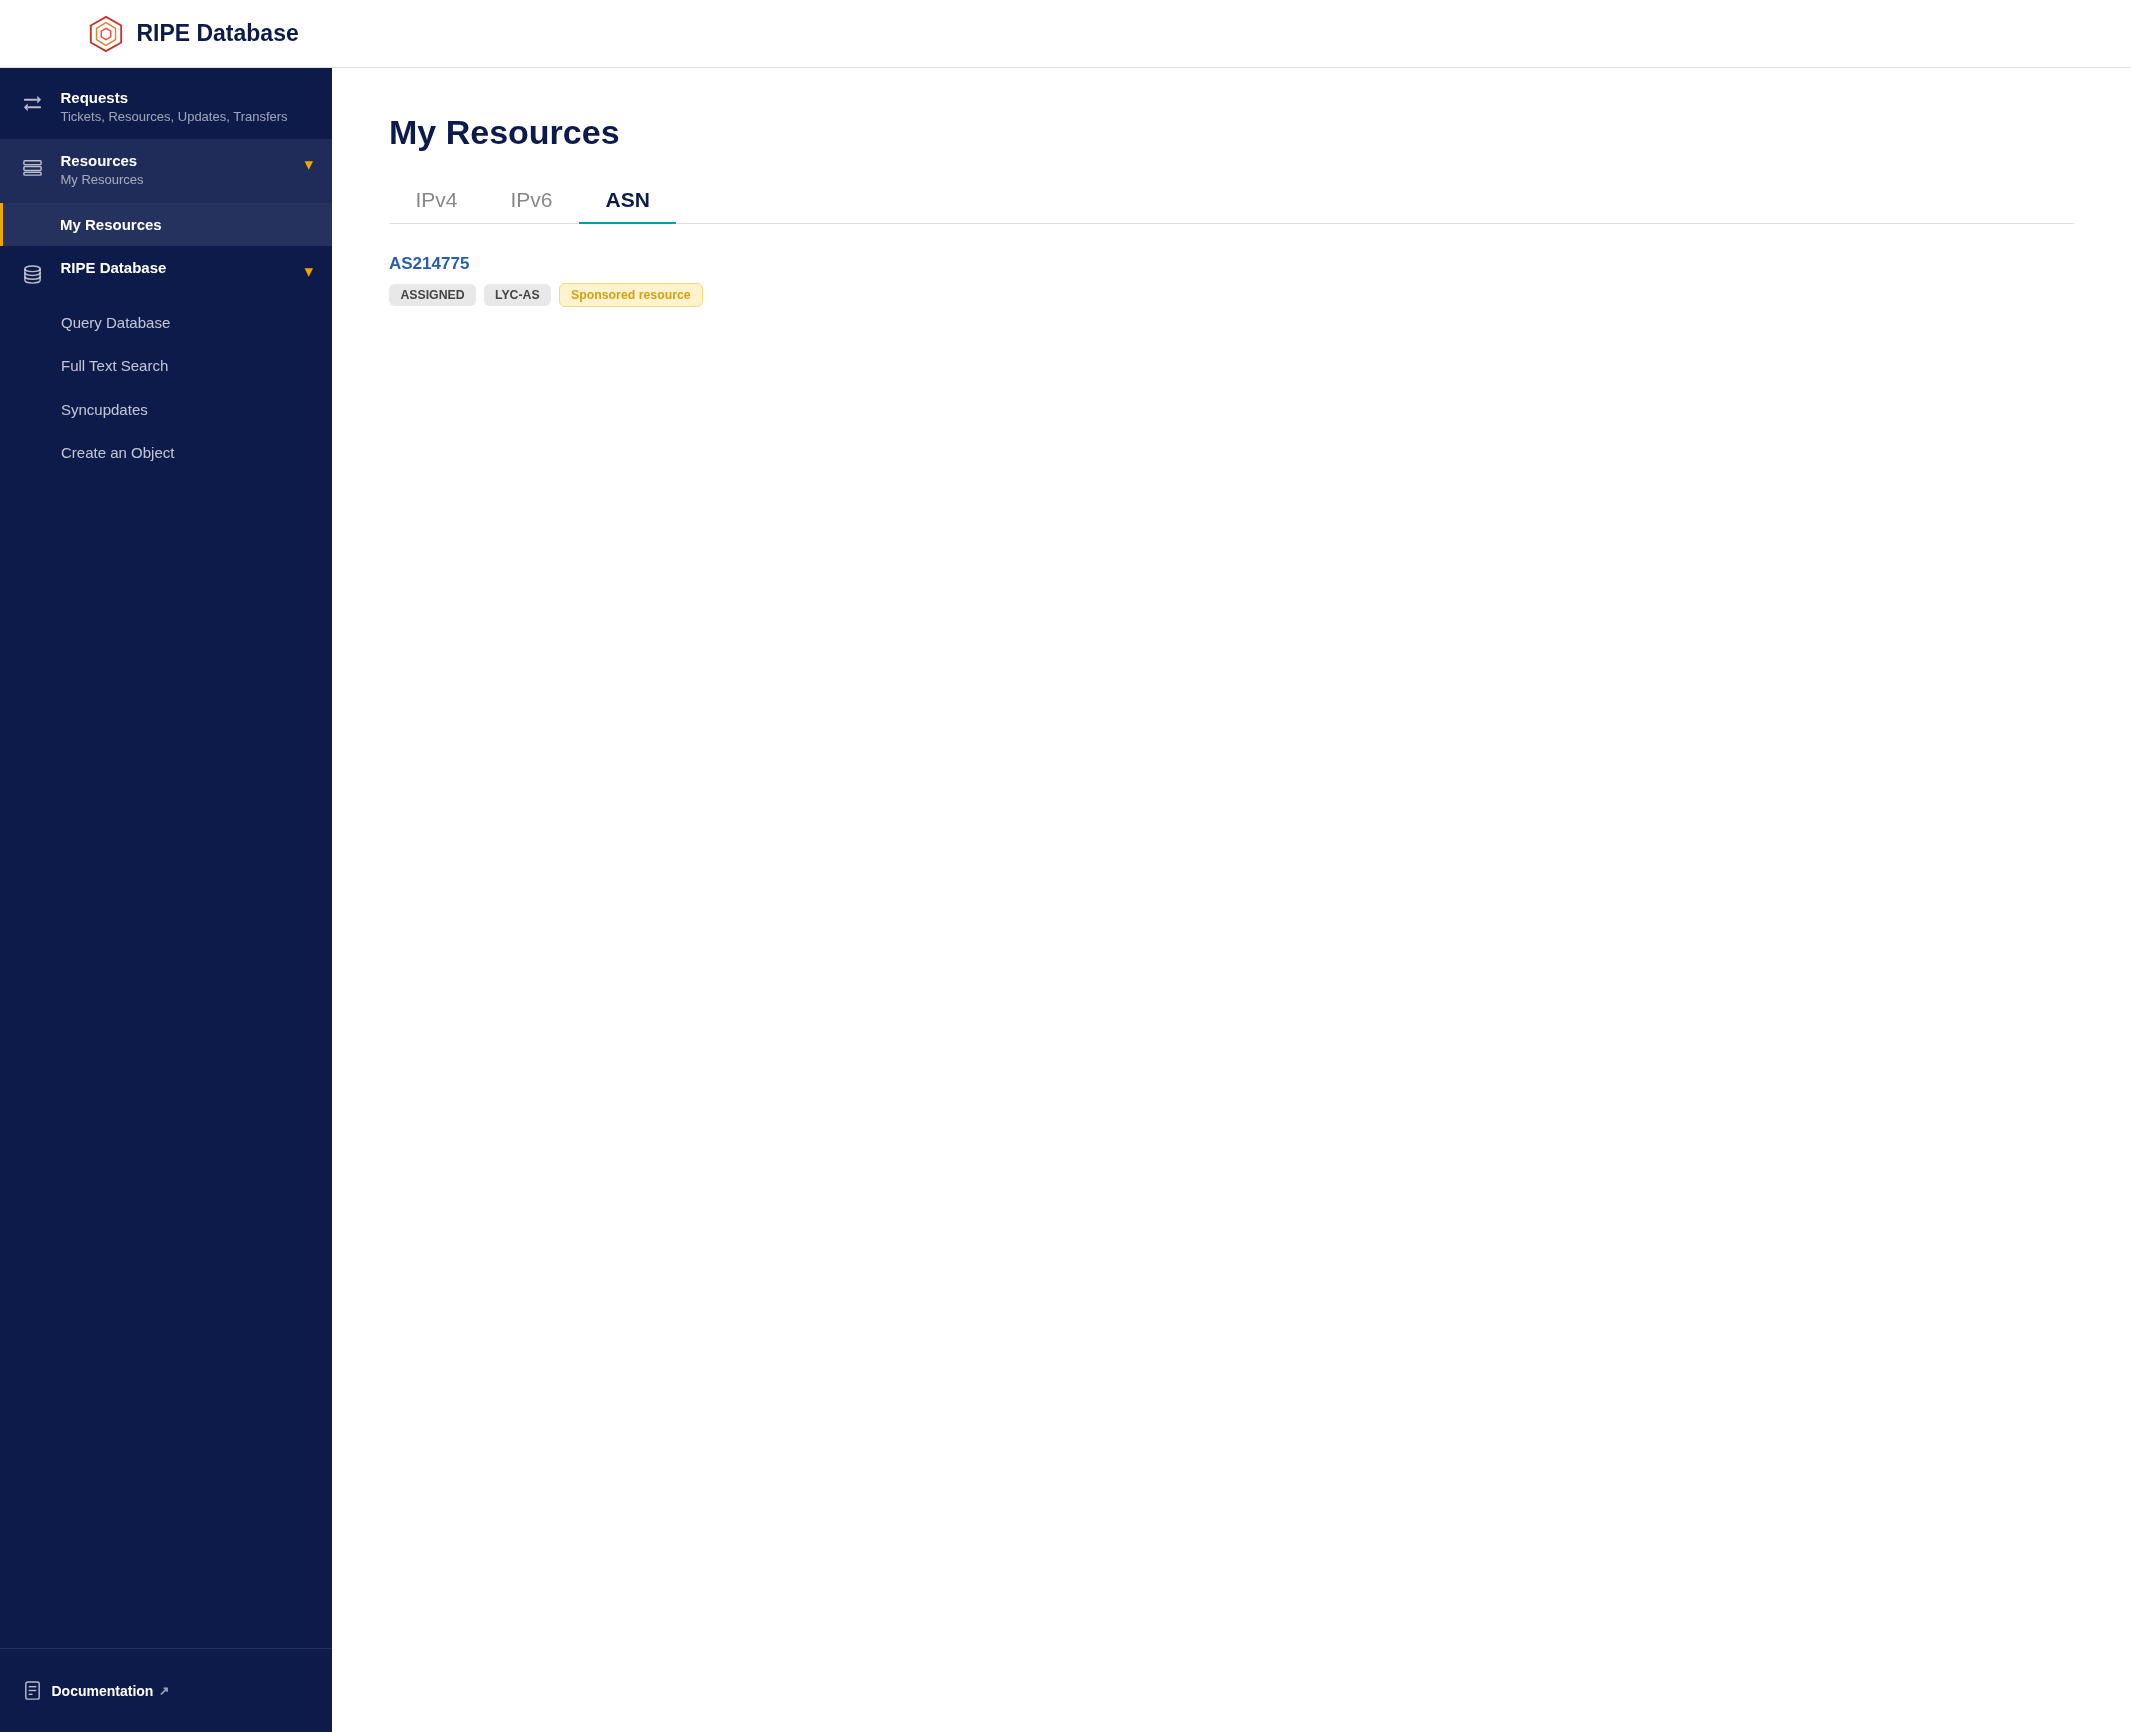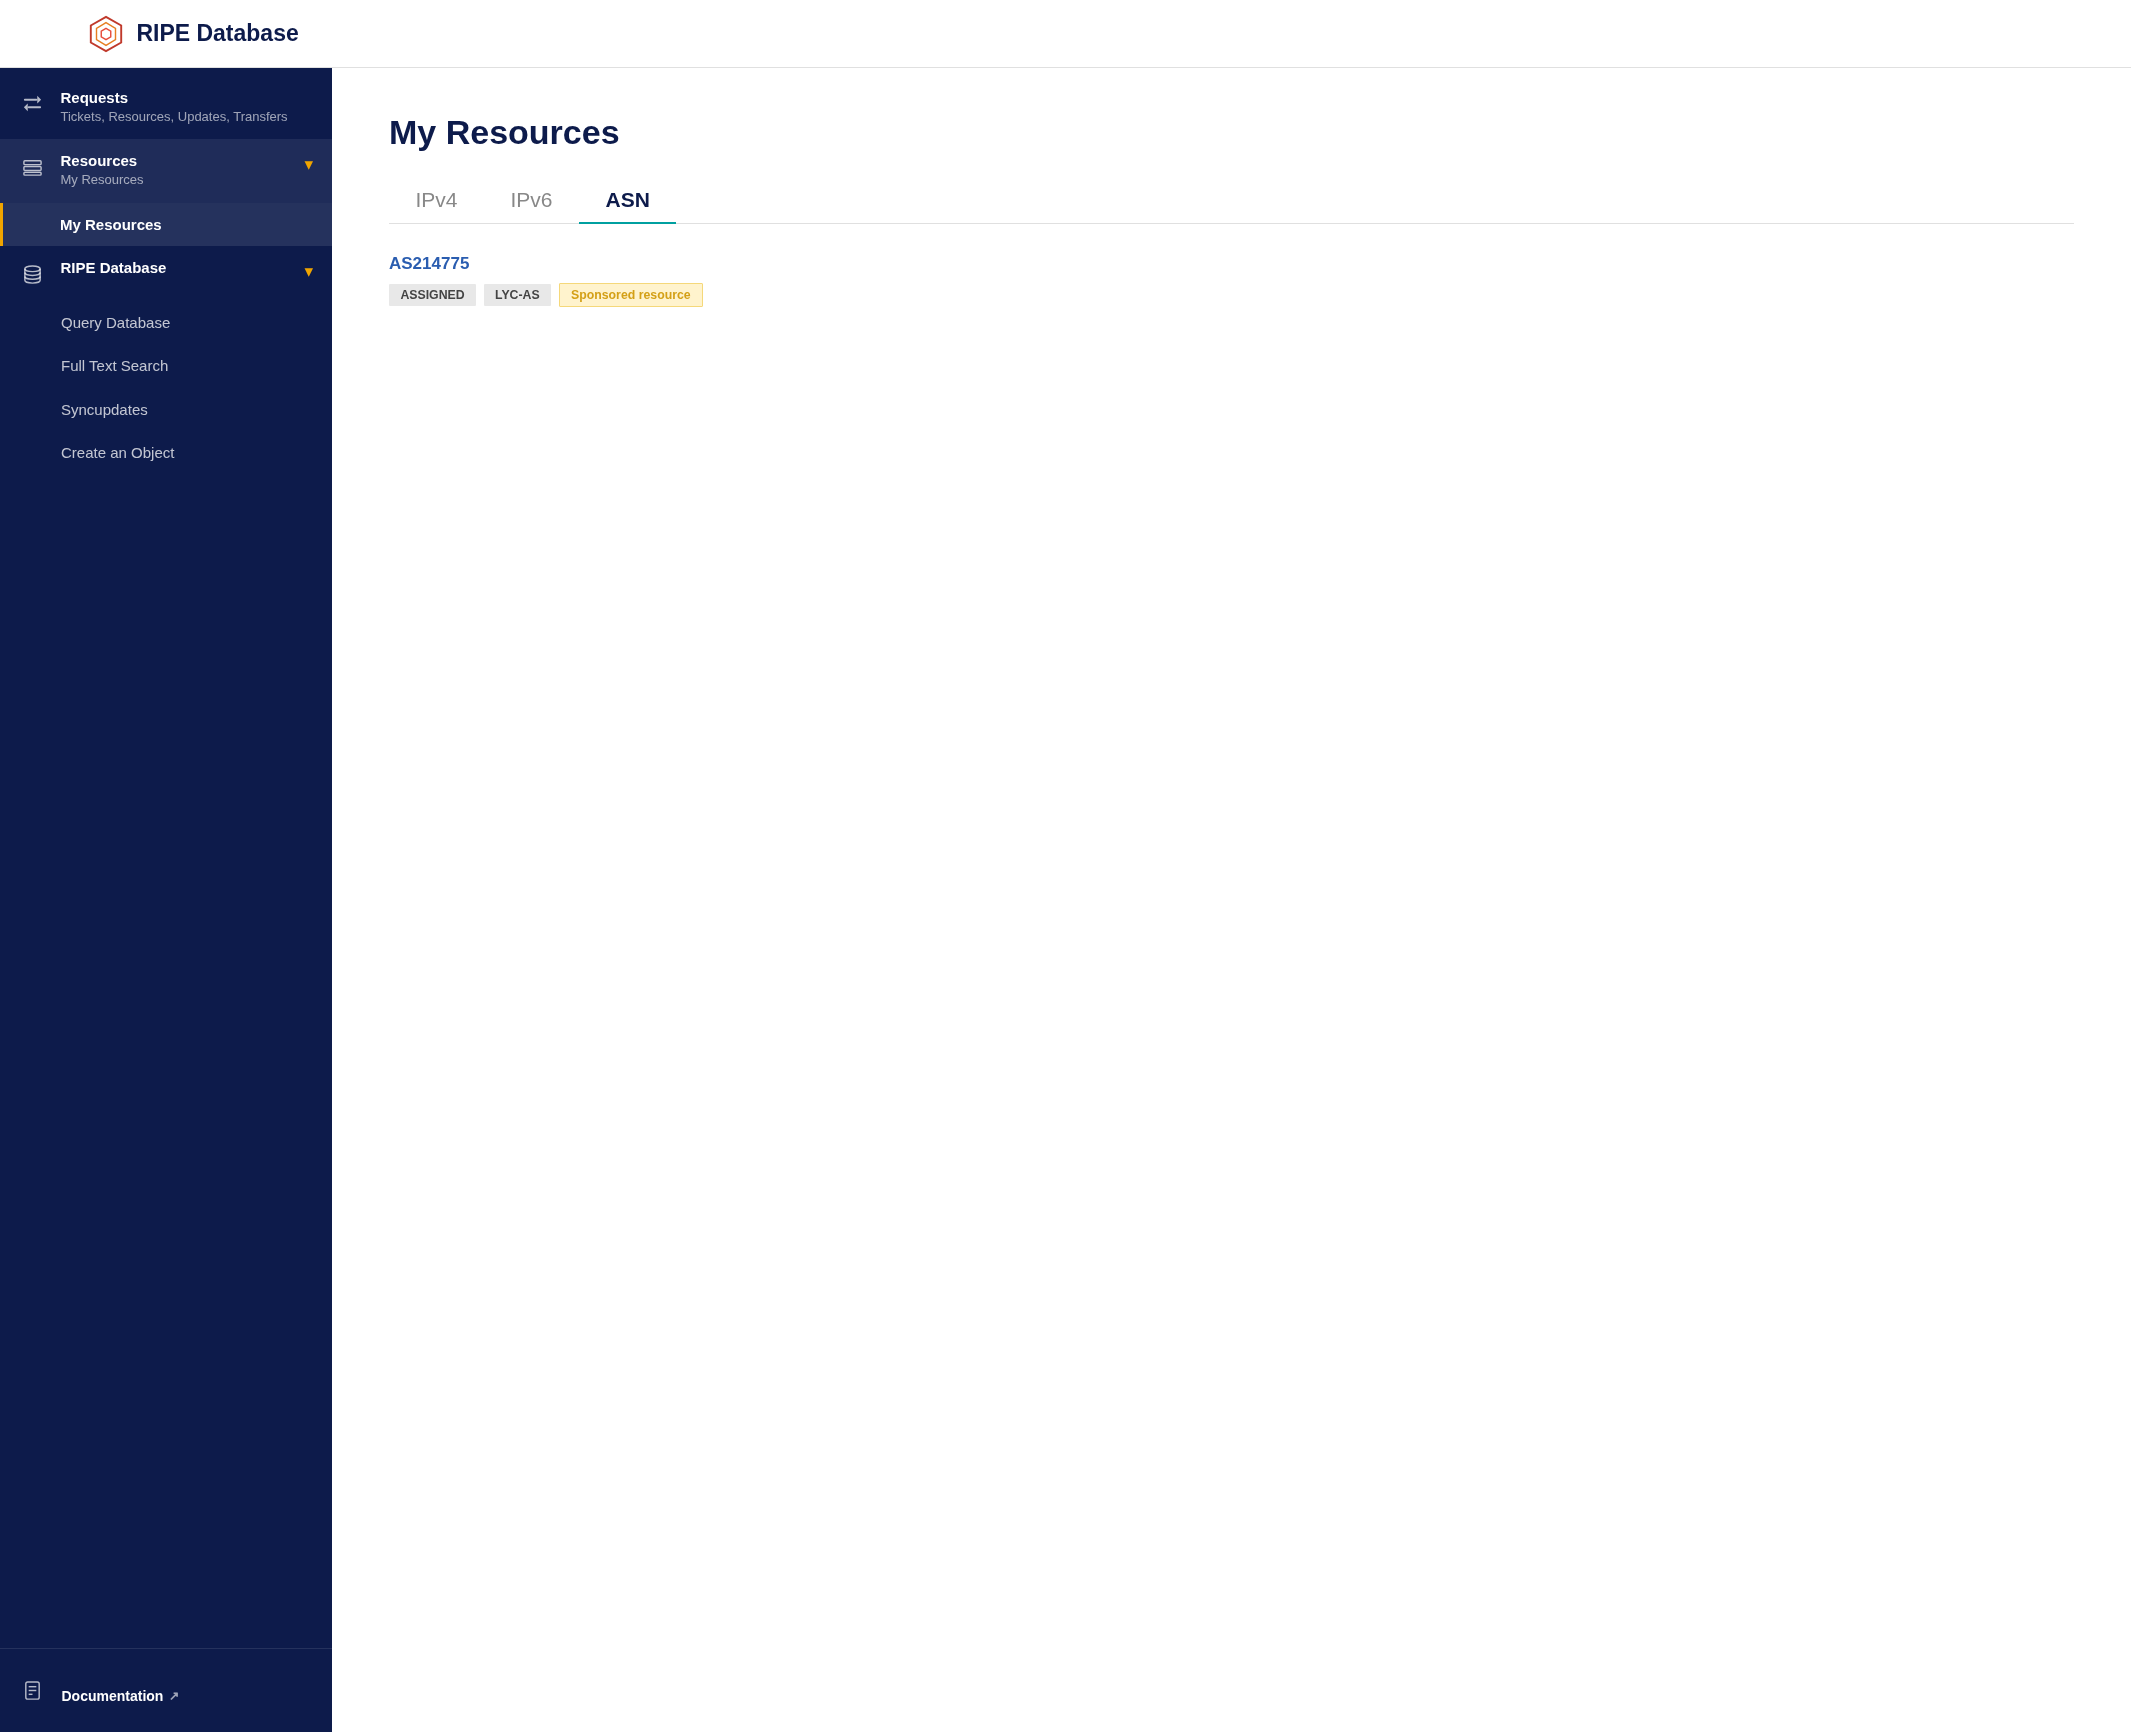--- a/index.html
+++ b/index.html
@@ -129,22 +129,22 @@
       padding-left: 57px;
     }
 
     
     .sidebar-bottom {
       padding: 15px 0;
       border-top: 0.9px solid rgba(255,255,255,0.1);
     }
     .sidebar-bottom-item {
       display: flex;
-      align-items: flex-end;
-      gap: 16px;
+      align-items: center;
+      gap: 6px;
       padding: 13.2px 19px;
       cursor: pointer;
       color: white;
     }
     .sidebar-bottom-icon {
       width: 26.5px;
       height: 26.5px;
       flex-shrink: 0;
       display: flex;
       align-items: center;
@@ -219,21 +219,21 @@
     }
 
     .resource-badges {
       display: flex;
       gap: 7.6px;
       margin-top: 9.5px;
       align-items: center;
     }
     .badge {
       padding: 3.8px 11.4px;
-      border-radius: 1px;
+      border-radius: 6px;
       font-size: 12.3px;
       font-weight: 600;
     }
     .badge-assigned {
       background: #e8e8e8;
       color: #444;
     }
     .badge-lyc {
       background: #e8e8e8;
       color: #444;

